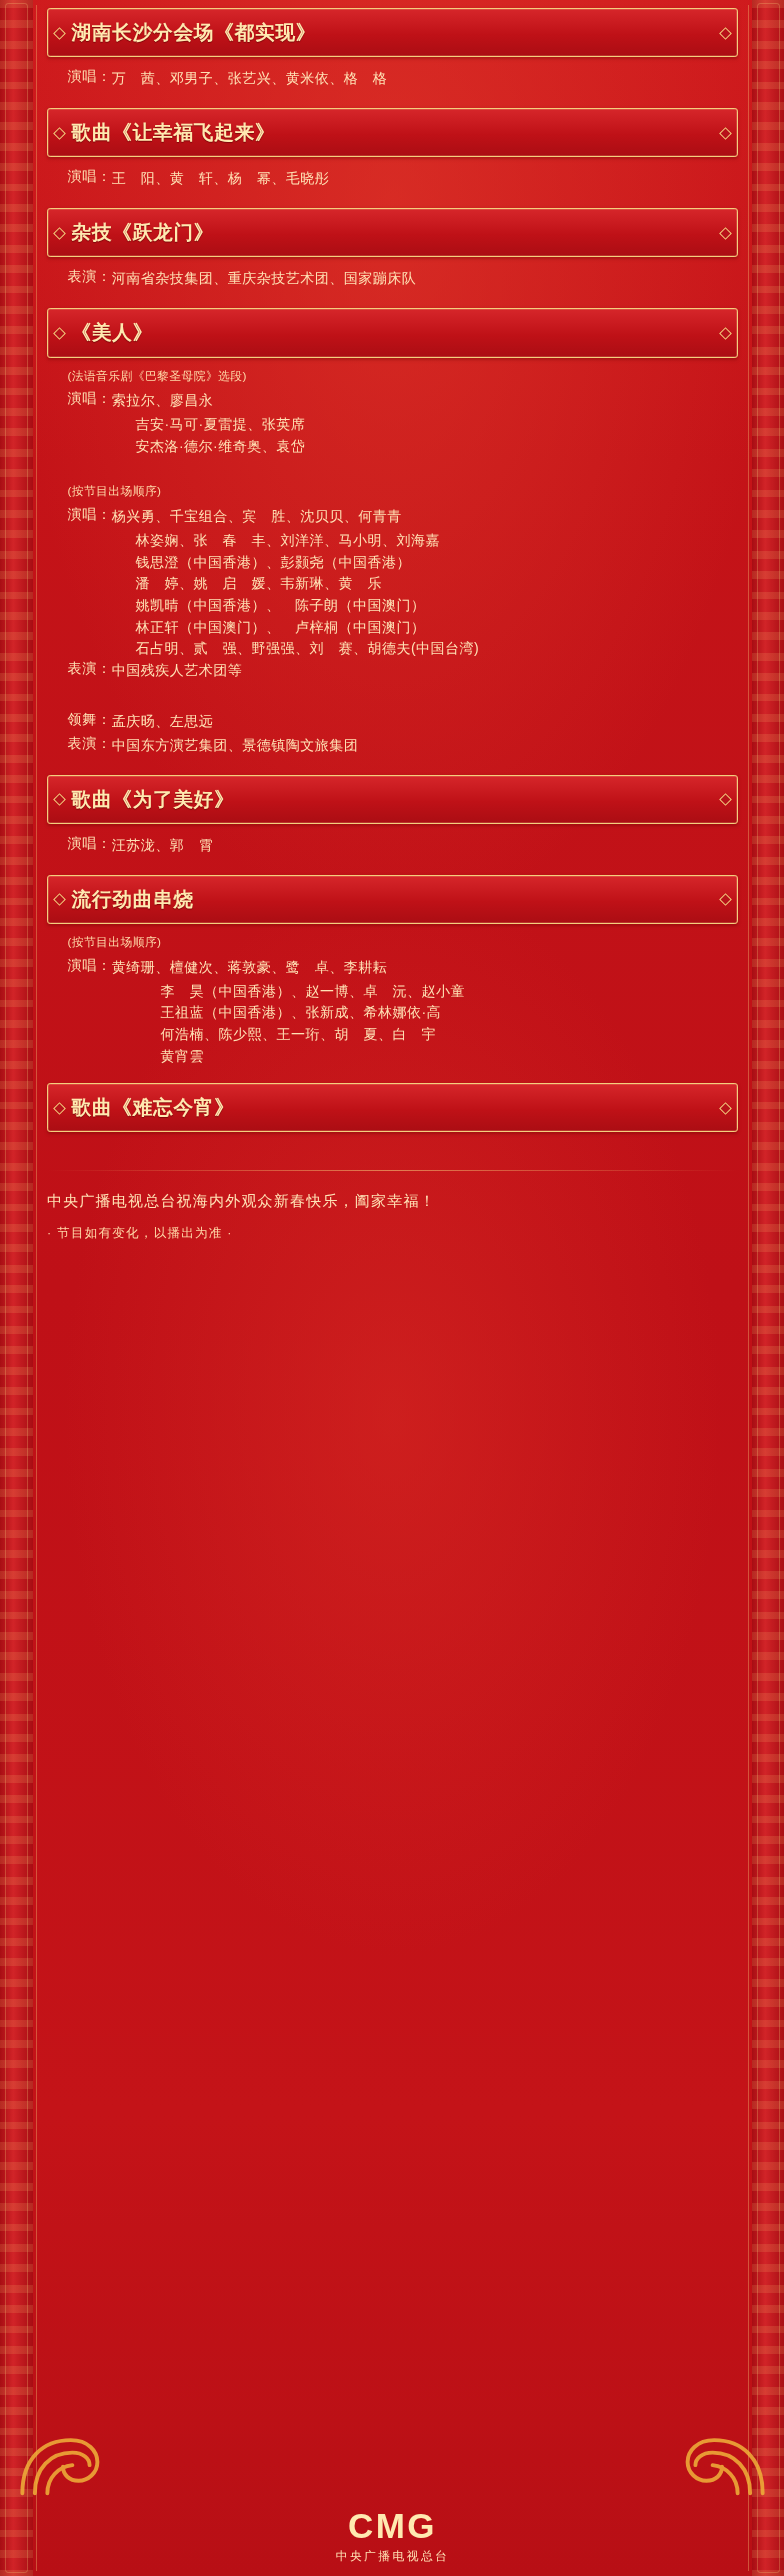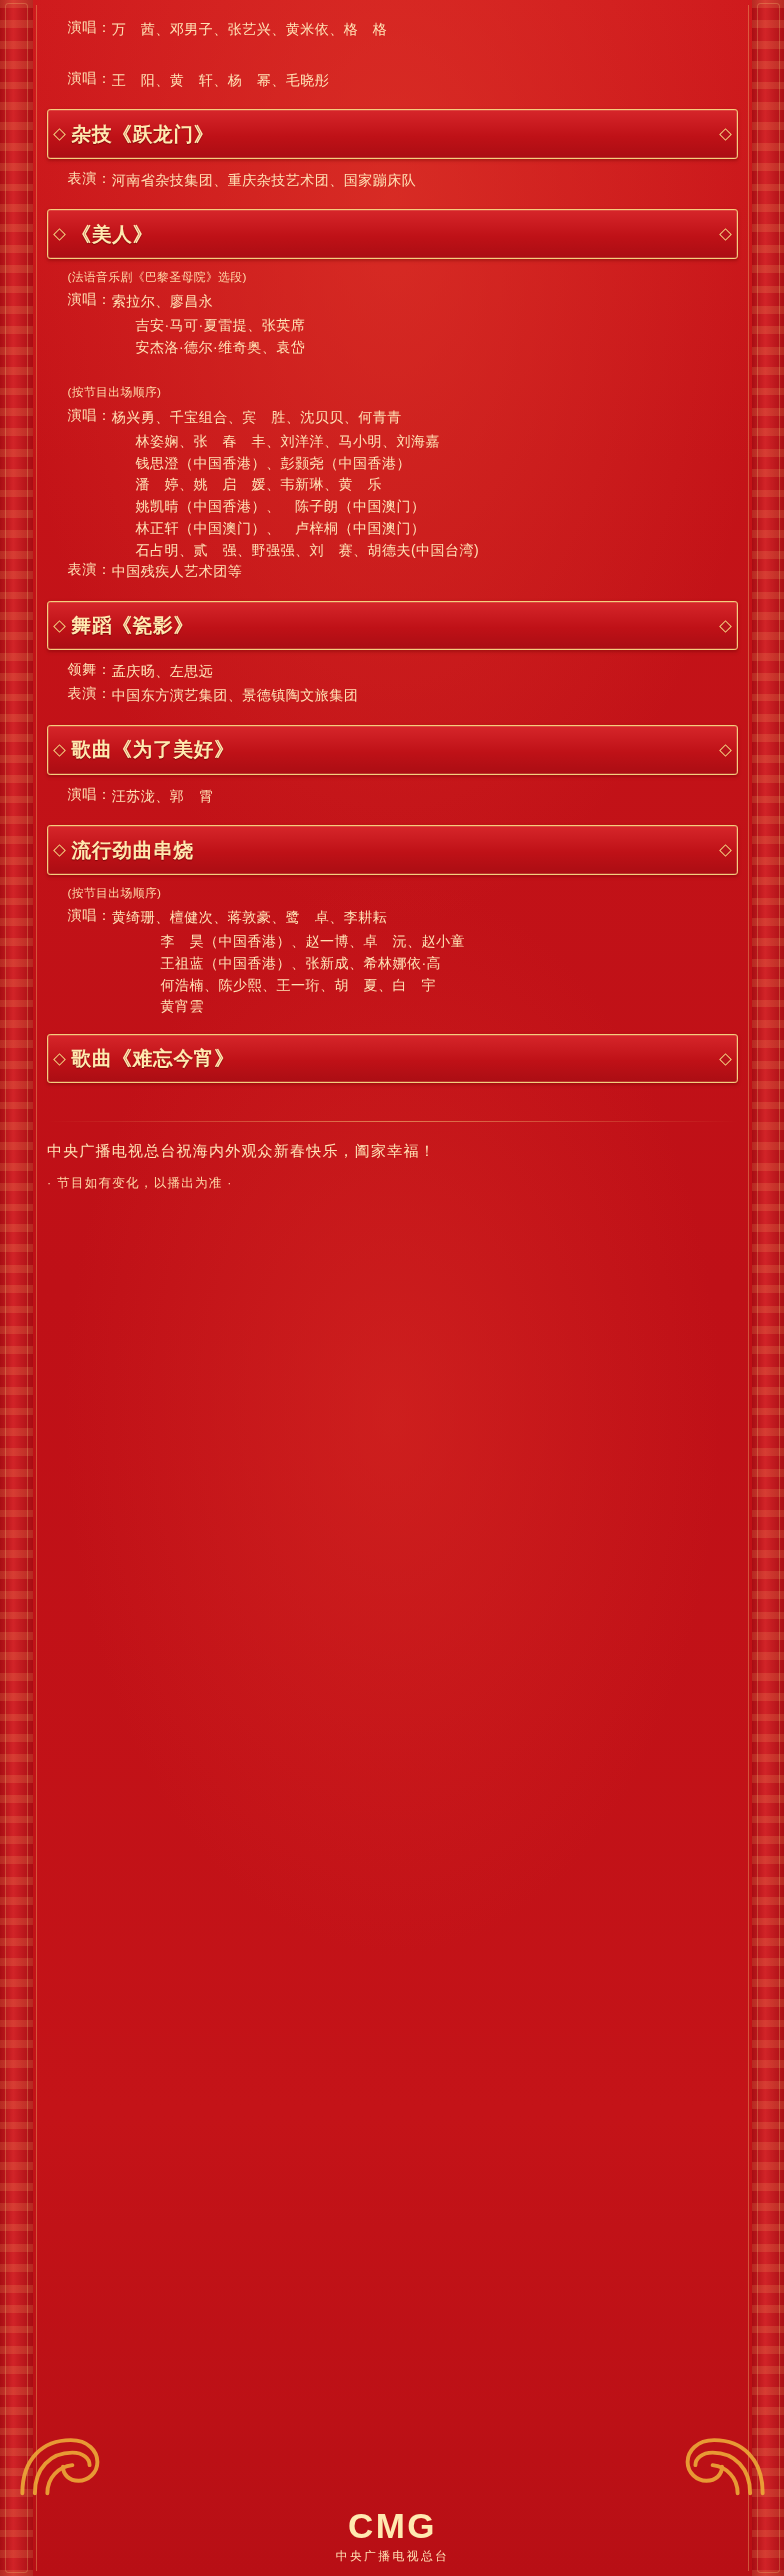--- a/index.html
+++ b/index.html
@@ -191,29 +191,35 @@
 <body>
 
 <div class="page">
   <div class="side-border left"></div>
   <div class="side-border right"></div>
   <div class="inner-frame"></div>
 
   <div class="content">
 
     <div class="block">
+      <div class="title-bar">
+        <div class="title-text">湖南长沙分会场《都实现》</div>
+      </div>
       <div class="body-area">
         <div class="cast-row">
           <span class="cast-label">演唱：</span>
           <span class="cast-names">万　茜、邓男子、张艺兴、黄米依、格　格</span>
         </div>
       </div>
     </div>
 
     <div class="block">
+      <div class="title-bar">
+        <div class="title-text">歌曲《让幸福飞起来》</div>
+      </div>
       <div class="body-area">
         <div class="cast-row">
           <span class="cast-label">演唱：</span>
           <span class="cast-names">王　阳、黄　轩、杨　幂、毛晓彤</span>
         </div>
       </div>
     </div>
 
     <div class="block">
       <div class="title-bar">
@@ -256,23 +262,20 @@
         <div class="cast-cont">林正轩（中国澳门）、　卢梓桐（中国澳门）</div>
         <div class="cast-cont">石占明、贰　强、野强强、刘　赛、胡德夫(中国台湾)</div>
         <div class="cast-row">
           <span class="cast-label">表演：</span>
           <span class="cast-names">中国残疾人艺术团等</span>
         </div>
       </div>
     </div>
 
     <div class="block">
-      <div class="title-bar">
-        <div class="title-text">舞蹈《瓷影》</div>
-      </div>
       <div class="body-area">
         <div class="cast-row">
           <span class="cast-label">领舞：</span>
           <span class="cast-names">孟庆旸、左思远</span>
         </div>
         <div class="cast-row">
           <span class="cast-label">表演：</span>
           <span class="cast-names">中国东方演艺集团、景德镇陶文旅集团</span>
         </div>
       </div>

